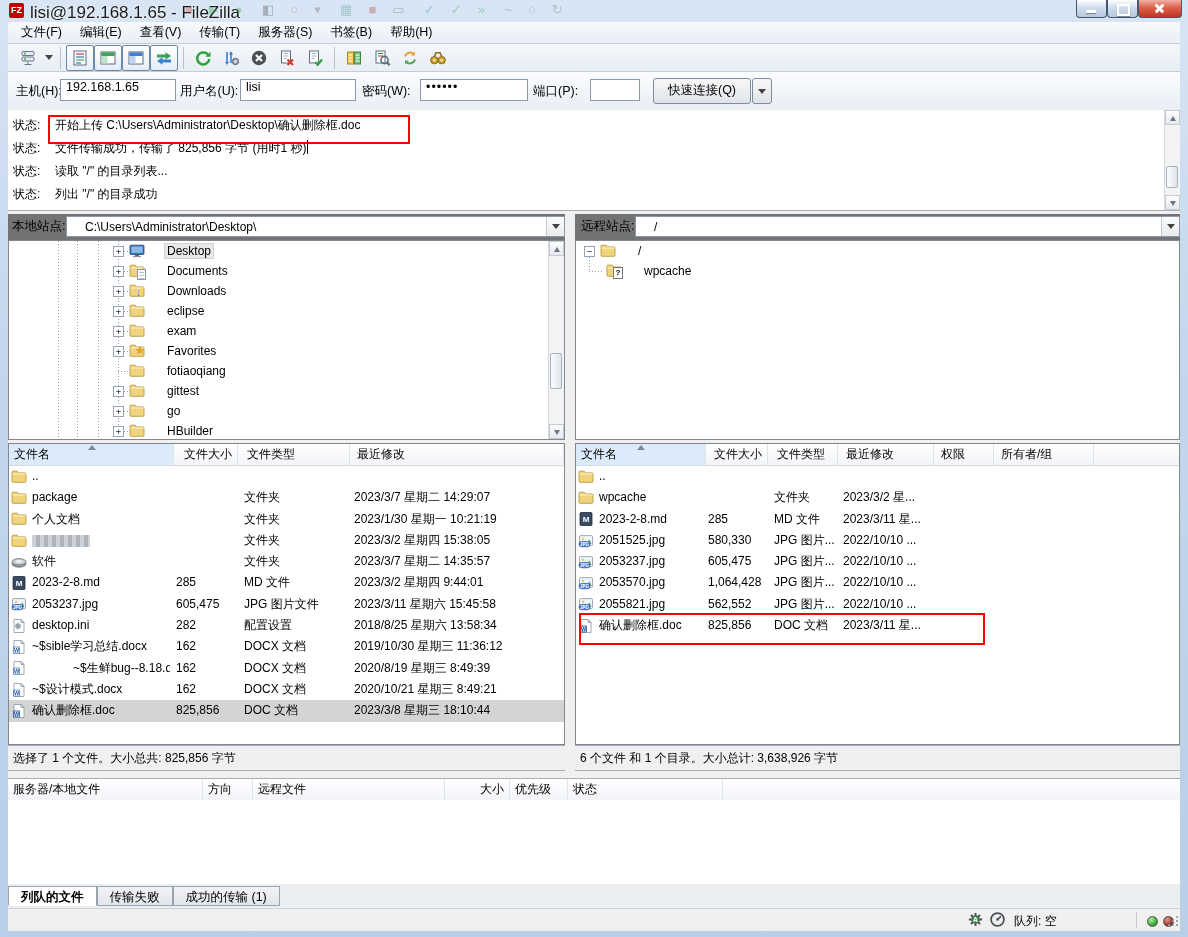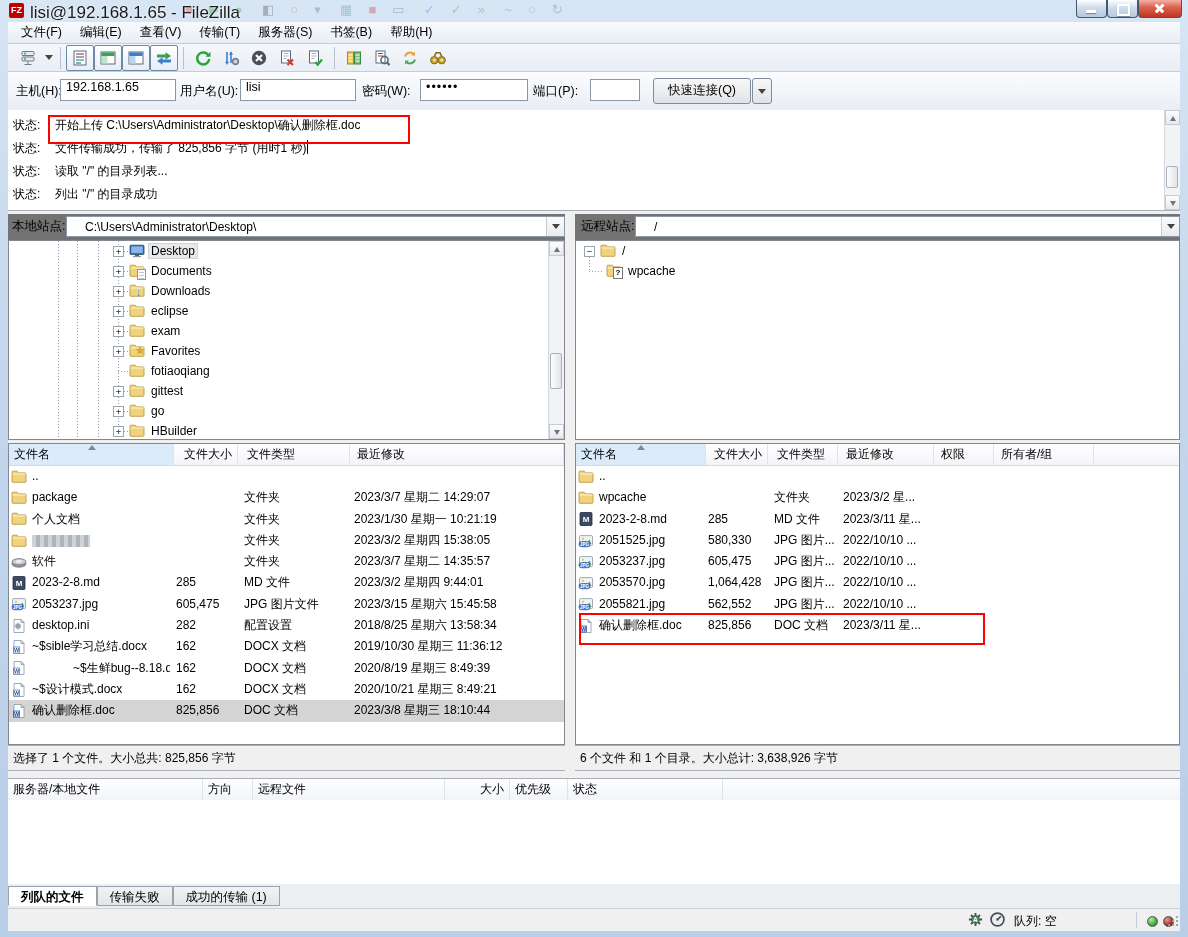--- a/index.html
+++ b/index.html
@@ -62,21 +62,21 @@
   .site-lbl{position:absolute;top:4px;font-size:12.5px;}
   .combo{position:absolute;top:1px;height:21px;background:#fff;border:1px solid #8a98a8;line-height:21px;padding-left:18px;box-sizing:border-box;overflow:hidden;white-space:nowrap;}
   .combo .drop{position:absolute;right:0;top:0;width:17px;height:100%;display:flex;align-items:center;justify-content:center;background:linear-gradient(#fbfbfb,#e8ebef);border-left:1px solid #c6cbd2;}
   
   .treepanel{position:absolute;top:218px;height:200px;background:#fff;border:1px solid #828790;box-sizing:border-box;overflow:hidden;}
   .tguide{position:absolute;width:1px;background-image:repeating-linear-gradient(to bottom,#98a2ae 0 1px,transparent 1px 3px);}
   .hguide{position:absolute;height:1px;background-image:repeating-linear-gradient(to right,#98a2ae 0 1px,transparent 1px 3px);}
   .trow{position:relative;height:20px;display:flex;align-items:center;white-space:nowrap;}
   .expander{position:absolute;width:9px;height:9px;border:1px solid #99a4b2;background:#fff;top:5px;
             font:9px "DejaVu Sans Mono",monospace;line-height:8px;text-align:center;color:#333;box-sizing:content-box;}
-  .tlabel{margin-left:4px;padding:0 2px;}
+  .tlabel{margin-left:20px;padding:0 2px;}
   .tlabel.sel{background:#e9e9e9;outline:1px solid #d2d2d2;}
   .fi{position:relative;width:16px;height:16px;display:inline-block;flex:none;}
   .fi svg{position:absolute;left:0;top:0;width:16px;height:16px;}
   .badge{position:absolute;z-index:2;}
   .badge-page{left:8px;top:6px;width:7px;height:9px;background:#fff;border:1px solid #8a97a8;
               background-image:repeating-linear-gradient(to bottom,#b9c4d2 0 1px,transparent 1px 3px);background-size:5px 100%;background-position:1px 2px;background-repeat:no-repeat;}
   .badge-arrow{left:7px;top:4px;color:#2f7fd4;font-weight:bold;font-size:11px;line-height:11px;text-shadow:0 0 1px #fff;}
   .badge-star{left:6px;top:2px;color:#f0a020;font-size:11px;line-height:11px;text-shadow:0 0 1px #8a5;}
   .badge-q{left:7px;top:4px;width:8px;height:10px;background:#fff;border:1px solid #777;color:#000;font-weight:bold;font-size:8px;line-height:10px;text-align:center;}
   .redacted{display:inline-block;width:58px;height:12px;filter:blur(.6px);
@@ -578,21 +578,21 @@
                   <circle cx="5" cy="5.8" r="1.2" fill="#f2c94c"></circle>
                   <path d="M2.5 11l3.5-3 2.5 2 3-3.5 2 4.5z" fill="#5b9e58"></path>
                   <rect x="1" y="8.6" width="11" height="5.2" rx="2.6" fill="#4a7fd4" stroke="#2c5aa8" stroke-width=".7"></rect>
                   <text x="6.5" y="12.6" font-size="4.6" fill="#fff" text-anchor="middle" font-weight="bold" font-family="sans-serif">JPG</text>
                 </svg>
               </span>
               <span>2053237.jpg</span>
             </span>
             <span class="lcell num" style="left: 167px; width: 58px;">605,475</span>
             <span class="lcell" style="left: 235px; width: 102px;">JPG 图片文件</span>
-            <span class="lcell" style="left: 345px; width: 206px;">2023/3/15 星期六 15:45:58</span>
+            <span class="lcell" style="left: 345px; width: 206px;">2023/3/11 星期六 15:45:58</span>
           </div>
           <div class="lrow">
             <span class="lcell name" style="left: 2px; width: 159px;">
               <span class="fi">
                 <svg viewBox="0 0 16 16">
                   <path d="M3 1.5h7l3 3v10H3z" fill="#fff" stroke="#8a97a8" stroke-width=".8"></path>
                   <path d="M10 1.5l3 3h-3z" fill="#dfe5ec" stroke="#8a97a8" stroke-width=".8"></path>
                   <circle cx="7" cy="8" r="2.6" fill="#9aa4ae"></circle>
                   <circle cx="7" cy="8" r="1" fill="#fff"></circle>
                   <path d="M7 4.6v6.8M3.6 8h6.8M4.8 5.8l4.4 4.4M9.2 5.8l-4.4 4.4" stroke="#9aa4ae" stroke-width="1.1"></path>

